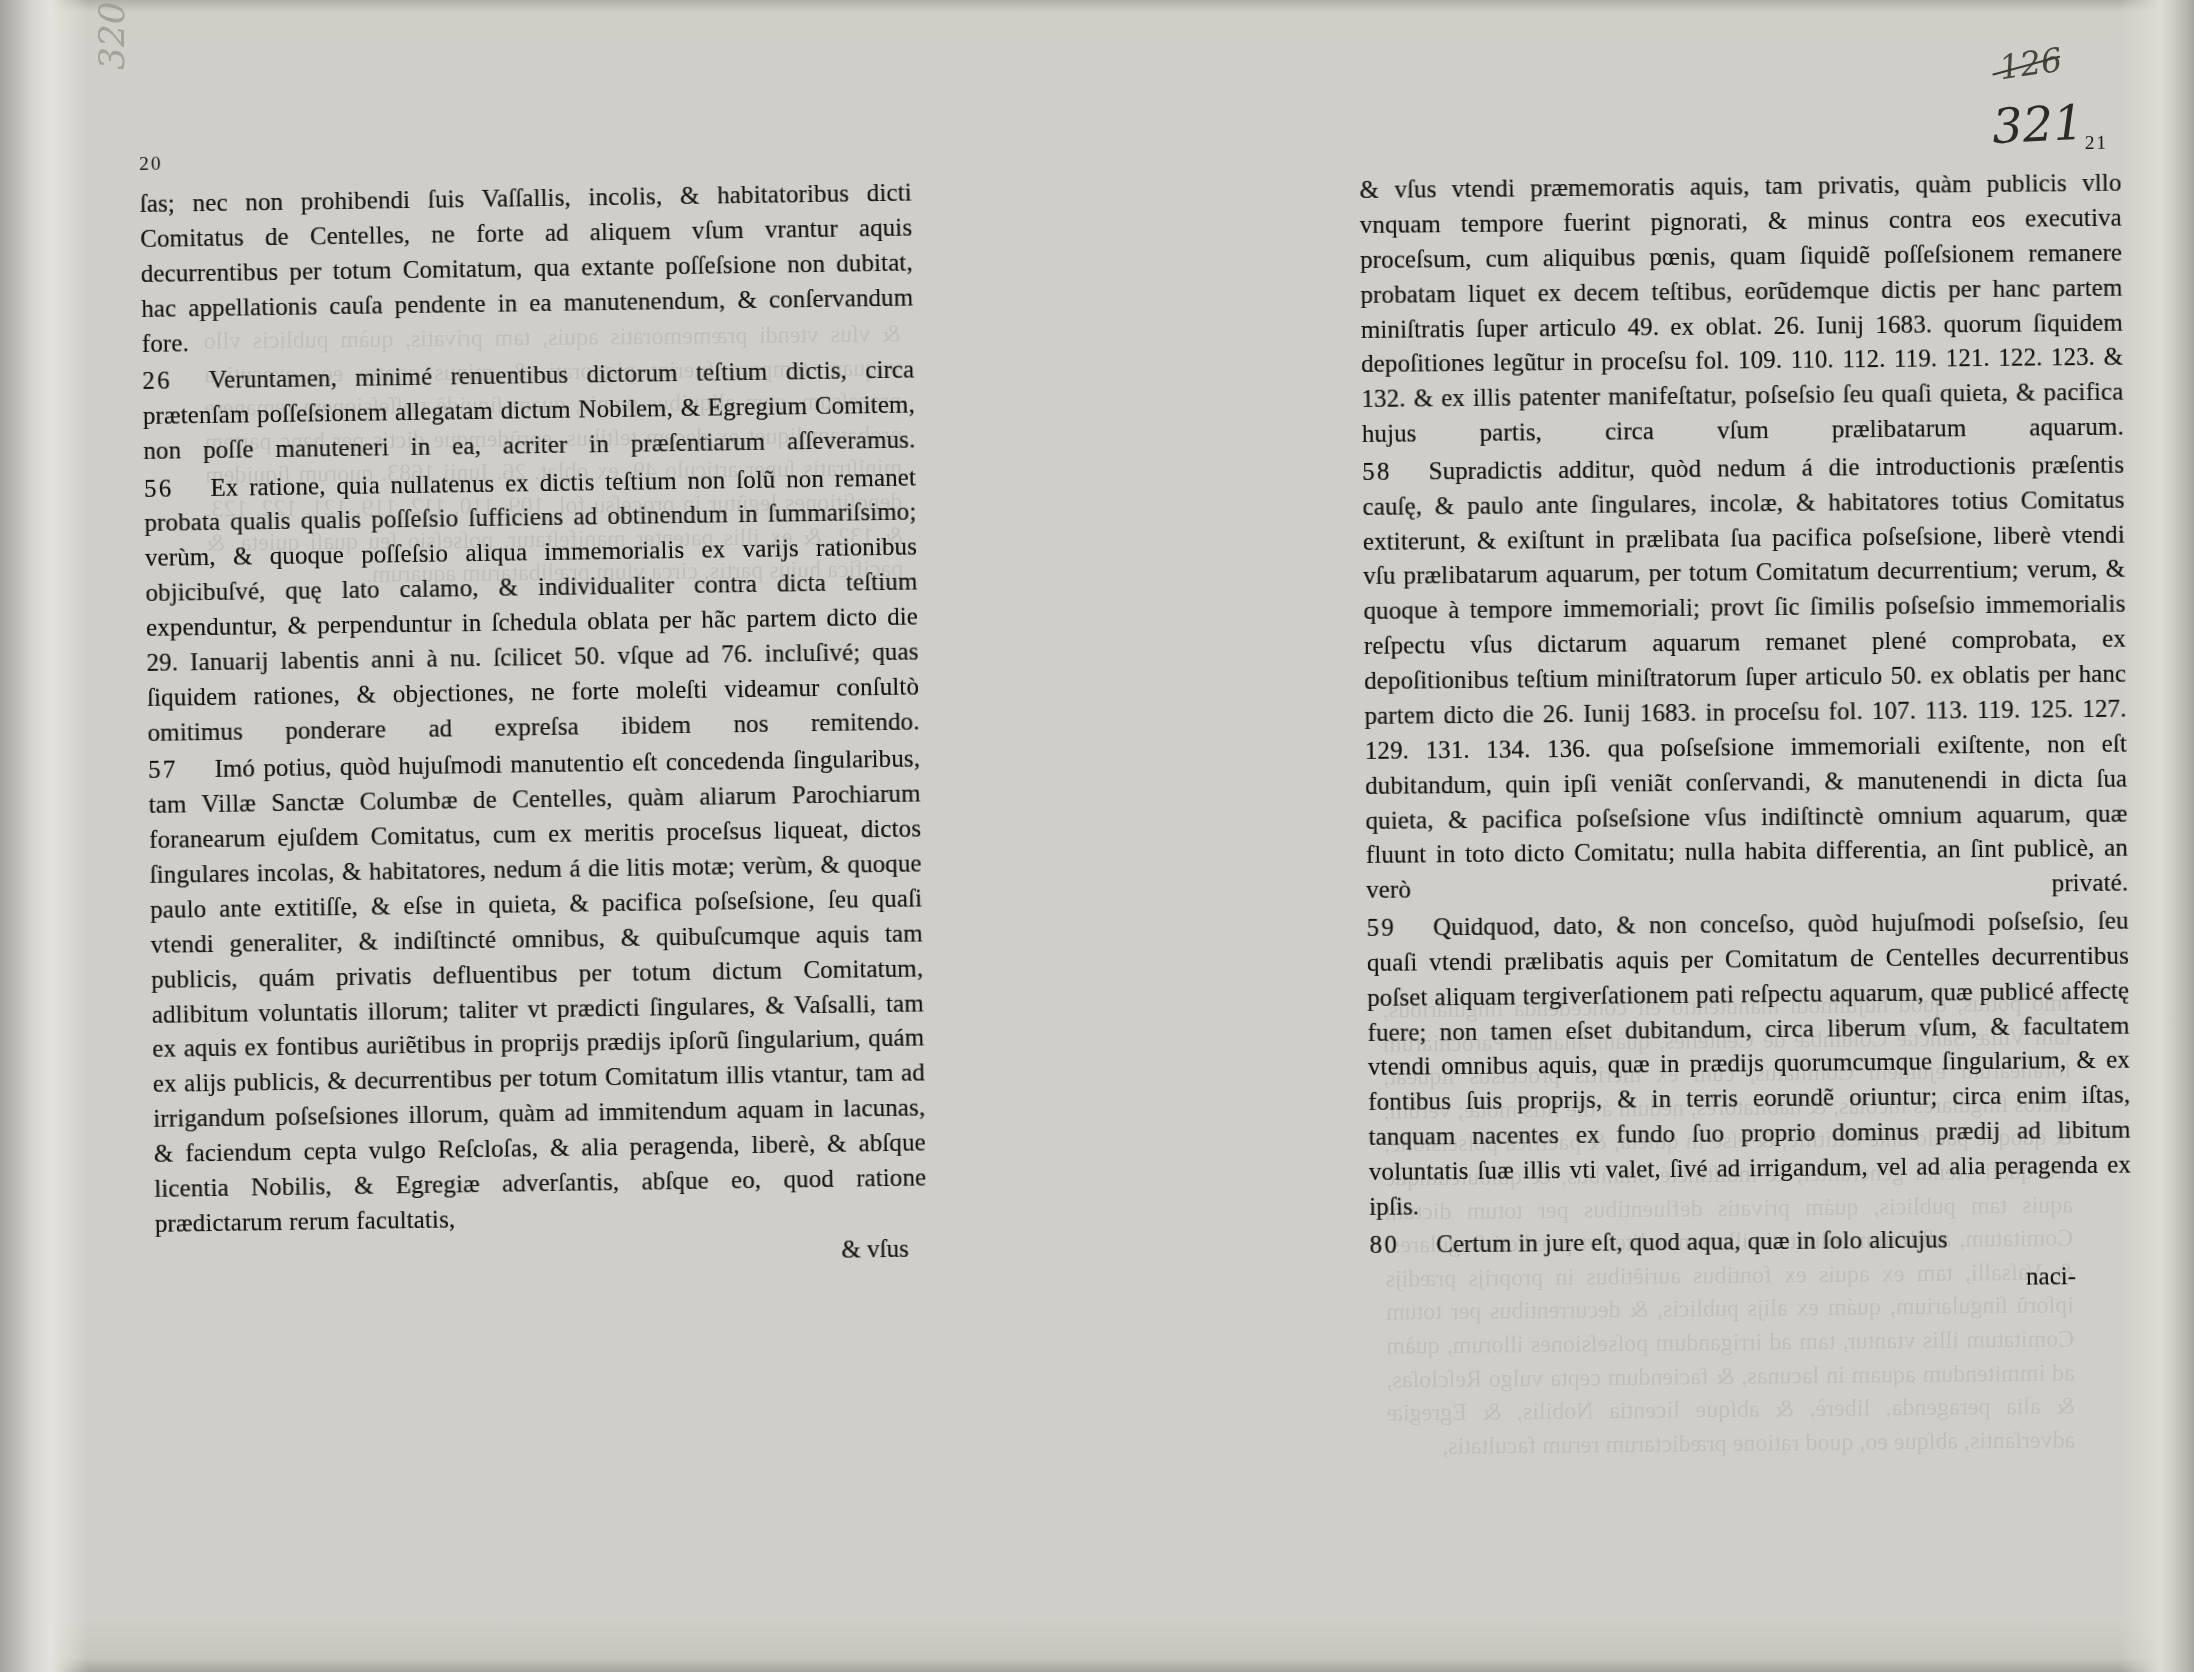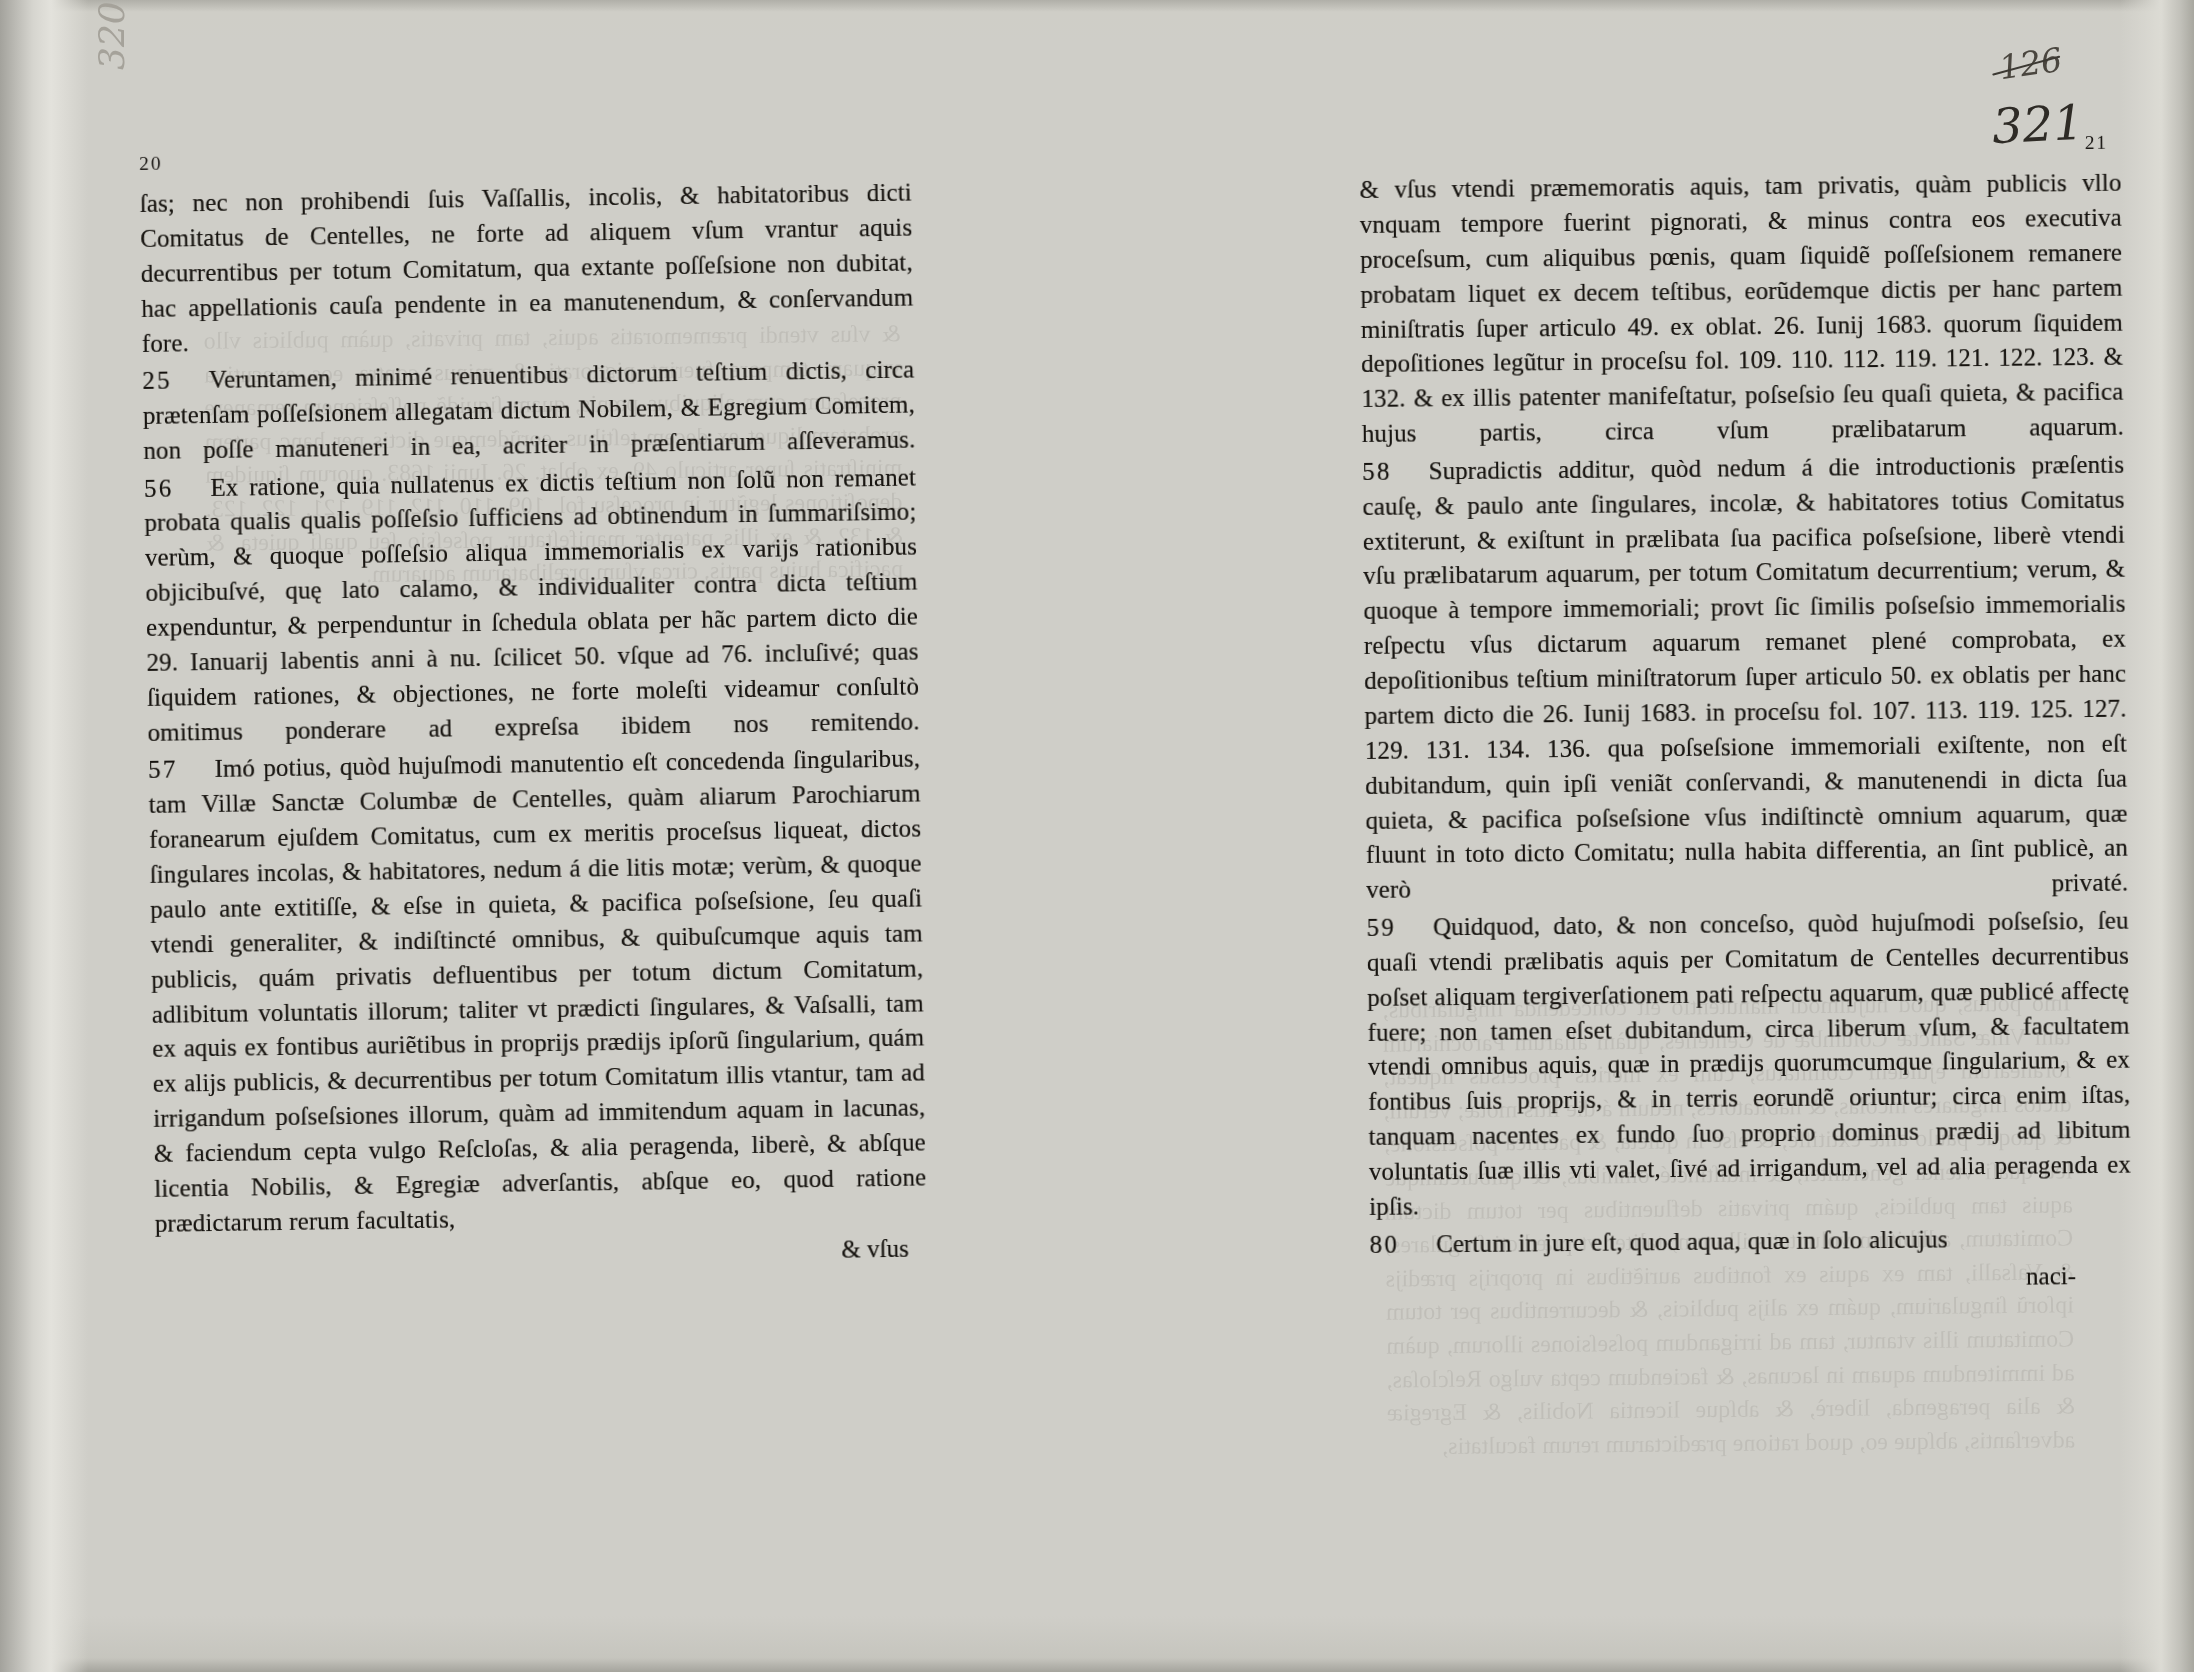--- a/index.html
+++ b/index.html
@@ -225,21 +225,21 @@
 
   <div class="textblock tb-left">
 
     <div class="folio">20</div>
 
     <p class="para">
       <span>ſas; nec non prohibendi ſuis Vaſſallis, incolis, &amp; habitatoribus dicti Comitatus de Centelles, ne forte ad aliquem vſum vrantur aquis decurrentibus per totum Comitatum, qua extante poſſeſsione non dubitat, hac appellationis cauſa pendente in ea manutenendum, &amp; conſervandum fore.</span>
     </p>
 
     <p class="para">
-      <span class="num">25</span><span class="indent"></span><span>Veruntamen, minimé renuentibus dictorum teſtium dictis, circa prætenſam poſſeſsionem allegatam dictum Nobilem, &amp; Egregium Comitem, non poſſe manuteneri in ea, acriter in præſentiarum aſſeveramus.</span>
+      <span class="num">26</span><span class="indent"></span><span>Veruntamen, minimé renuentibus dictorum teſtium dictis, circa prætenſam poſſeſsionem allegatam dictum Nobilem, &amp; Egregium Comitem, non poſſe manuteneri in ea, acriter in præſentiarum aſſeveramus.</span>
     </p>
 
     <p class="para">
       <span class="num">56</span><span class="indent"></span><span>Ex ratione, quia nullatenus ex dictis teſtium non ſolũ non remanet probata qualis qualis poſſeſsio ſufficiens ad obtinendum in ſummariſsimo; verùm, &amp; quoque poſſeſsio aliqua immemorialis ex varijs rationibus objicibuſvé, quę lato calamo, &amp; individualiter contra dicta teſtium expenduntur, &amp; perpenduntur in ſchedula oblata per hãc partem dicto die 29. Ianuarij labentis anni à nu. ſcilicet 50. vſque ad 76. incluſivé; quas ſiquidem rationes, &amp; objectiones, ne forte moleſti videamur conſultò omitimus ponderare ad expreſsa ibidem nos remitendo.</span>
     </p>
 
     <p class="para lastleft">
       <span class="num">57</span><span class="indent"></span><span>Imó potius, quòd hujuſmodi manutentio eſt concedenda ſingularibus, tam Villæ Sanctæ Columbæ de Centelles, quàm aliarum Parochiarum foranearum ejuſdem Comitatus, cum ex meritis proceſsus liqueat, dictos ſingulares incolas, &amp; habitatores, nedum á die litis motæ; verùm, &amp; quoque paulo ante extitiſſe, &amp; eſse in quieta, &amp; pacifica poſseſsione, ſeu quaſi vtendi generaliter, &amp; indiſtincté omnibus, &amp; quibuſcumque aquis tam publicis, quám privatis defluentibus per totum dictum Comitatum, adlibitum voluntatis illorum; taliter vt prædicti ſingulares, &amp; Vaſsalli, tam ex aquis ex fontibus auriẽtibus in proprijs prædijs ipſorũ ſingularium, quám ex alijs publicis, &amp; decurrentibus per totum Comitatum illis vtantur, tam ad irrigandum poſseſsiones illorum, quàm ad immitendum aquam in lacunas, &amp; faciendum cepta vulgo Reſcloſas, &amp; alia peragenda, liberè, &amp; abſque licentia Nobilis, &amp; Egregiæ adverſantis, abſque eo, quod ratione prædictarum rerum facultatis,</span>
     </p>
 

